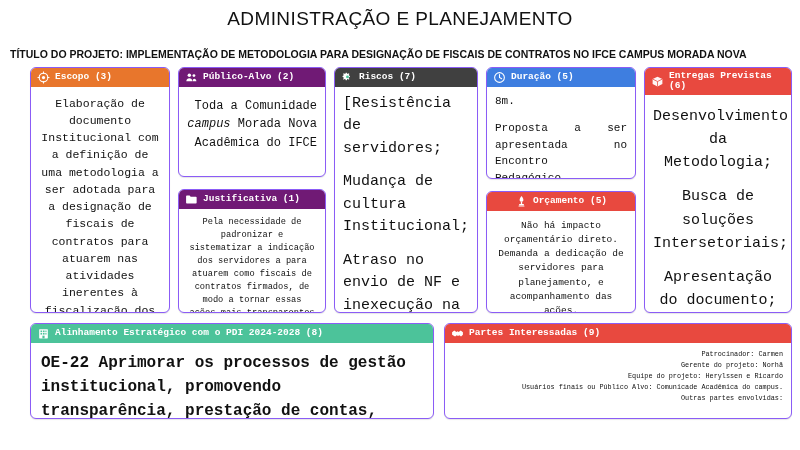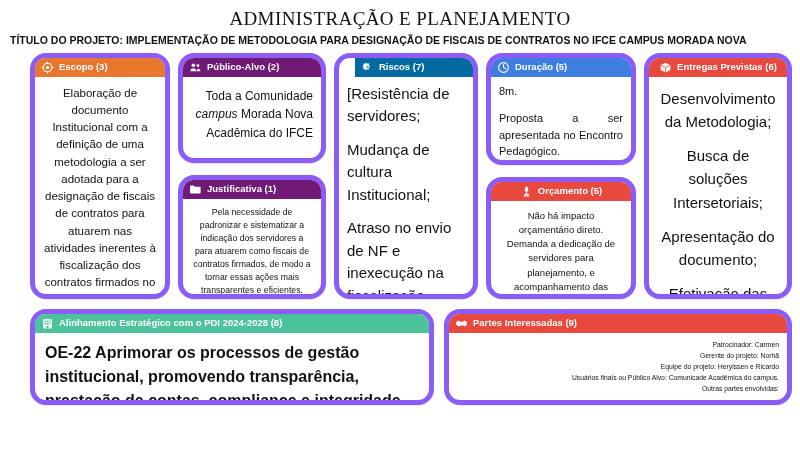--- a/index.html
+++ b/index.html
@@ -19,44 +19,44 @@
     width: 800px;
     height: 450px;
     box-sizing: border-box;
     padding: 4px 8px 0 8px;
   }
   .main-title {
     text-align: center;
     font-size: 19px;
     letter-spacing: 0.4px;
     font-weight: 400;
-    margin: 4px 0 4px 0;
+    margin: 4px 0 18px 0;
     color: #111;
-    font-family: Liberation Serif, serif;
   }
   .subtitle {
     font-size: 10.5px;
     font-weight: bold;
     line-height: 1.3;
     margin: 0 0 5px 2px;
     color: #111;
   }
   .board {
     position: relative;
     width: 784px;
     height: 372px;
   }
   .card {
     position: absolute;
     box-sizing: border-box;
-    border-radius: 16px;
+    border-radius: 6px;
     background: #ffffff;
-    border: 5px solid #8b5cf6;
+    border: 1px solid #8b5cf6;
     overflow: hidden;
     box-shadow: 0 1px 1px rgba(0,0,0,0.10);
+    font-family: Liberation Mono, monospace;
   }
   .card-head {
     display: flex;
     align-items: center;
     gap: 5px;
     padding: 3px 6px;
     color: #ffffff;
     font-size: 9.5px;
     font-weight: bold;
     line-height: 1.1;
@@ -70,21 +70,21 @@
     flex: none;
   }
   .card-body {
     padding: 6px 8px 8px 8px;
     font-size: 11px;
     line-height: 1.45;
     color: #111;
   }
   .c-orange .card-head { background: #e8762c; }
   .c-yellow .card-head { background: #701a75; }
-  .c-green  .card-head { background: #0369a1; margin-left: 16px; }
+  .c-green  .card-head { background: #404040; }
   .c-blue   .card-head { background: #3e7ee0; }
   .c-red    .card-head { background: #e8493f; justify-content: center; }
 
   
   #card-escopo { left: 22px; top: 0px; width: 140px; height: 246px; }
   #card-escopo .card-body { text-align: center; font-size: 11.5px; line-height: 1.5; padding-top: 8px; }
 
   #card-publico { left: 170px; top: 0px; width: 148px; height: 110px; }
   #card-publico .card-body { text-align: center; font-size: 12px; line-height: 1.55; padding-top: 10px; }
 

